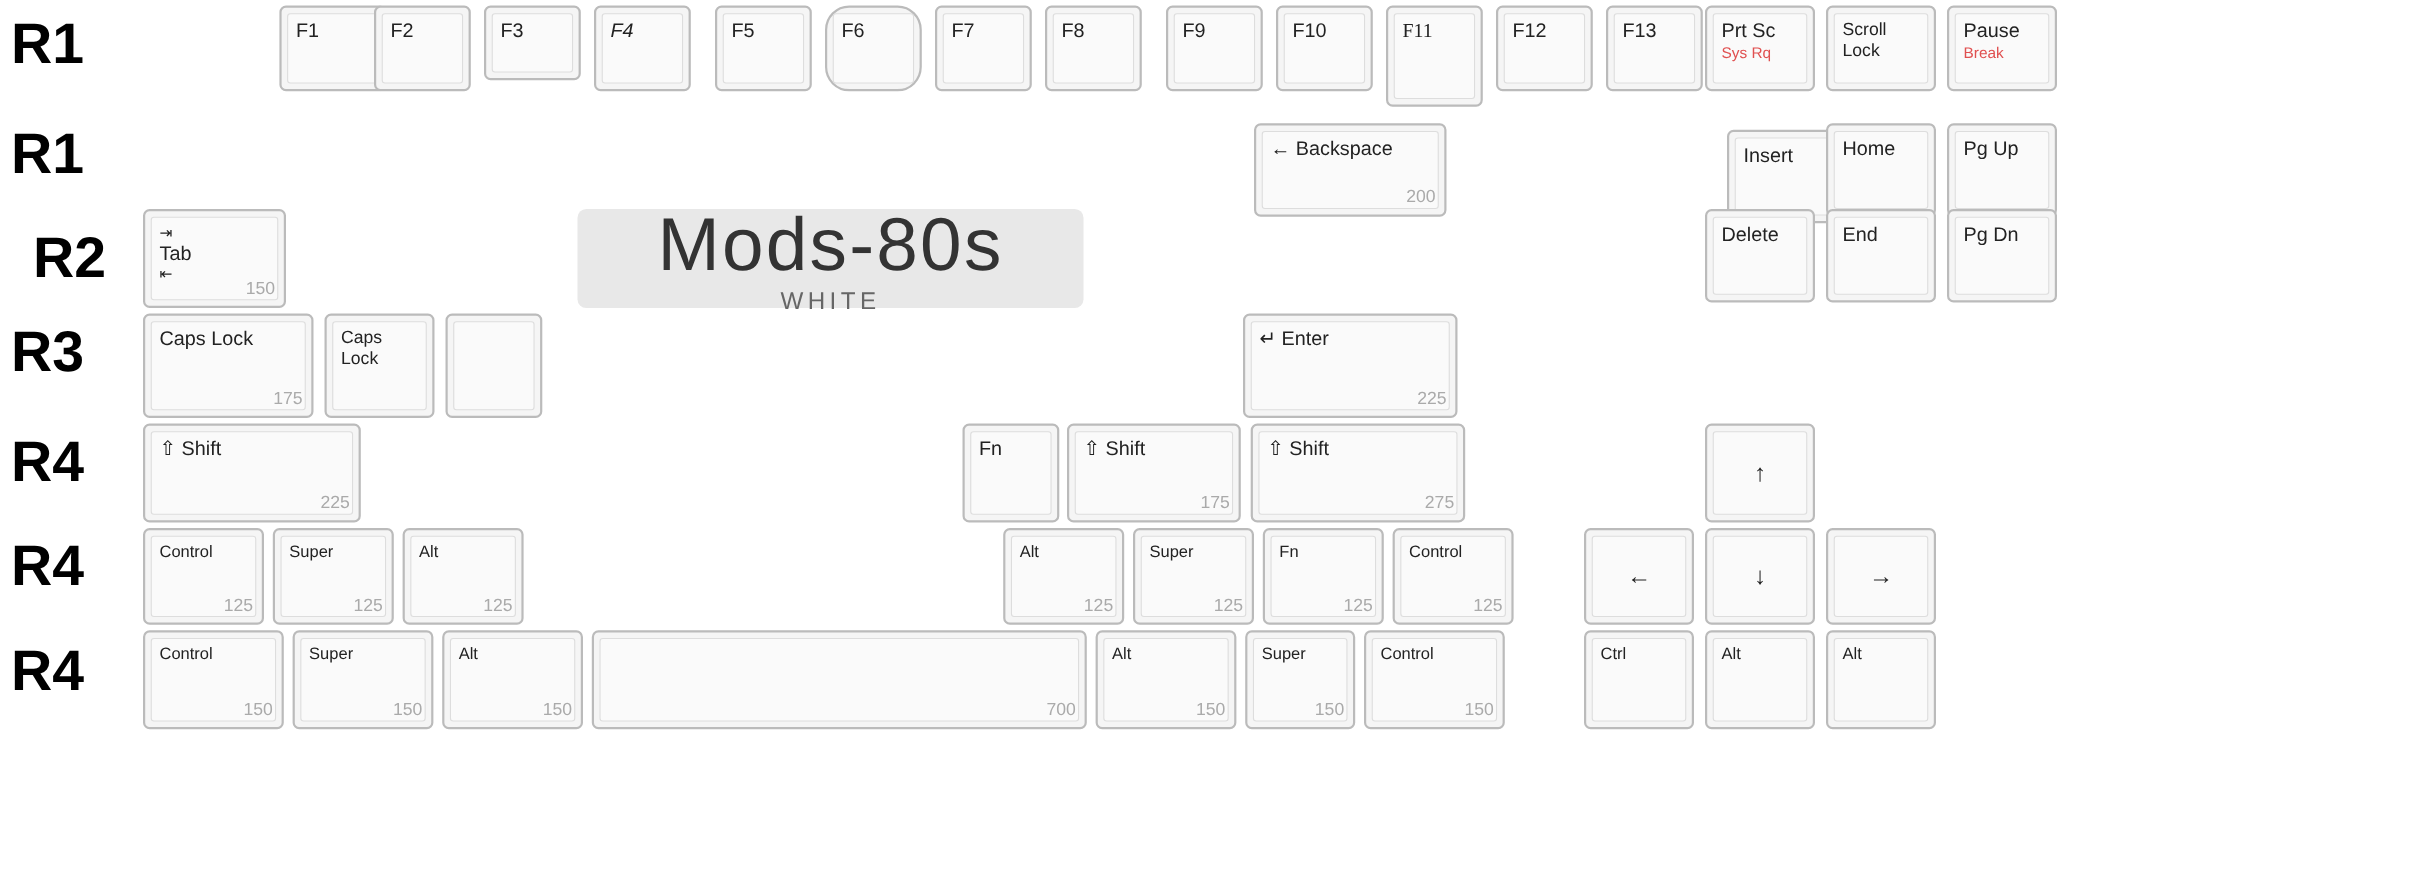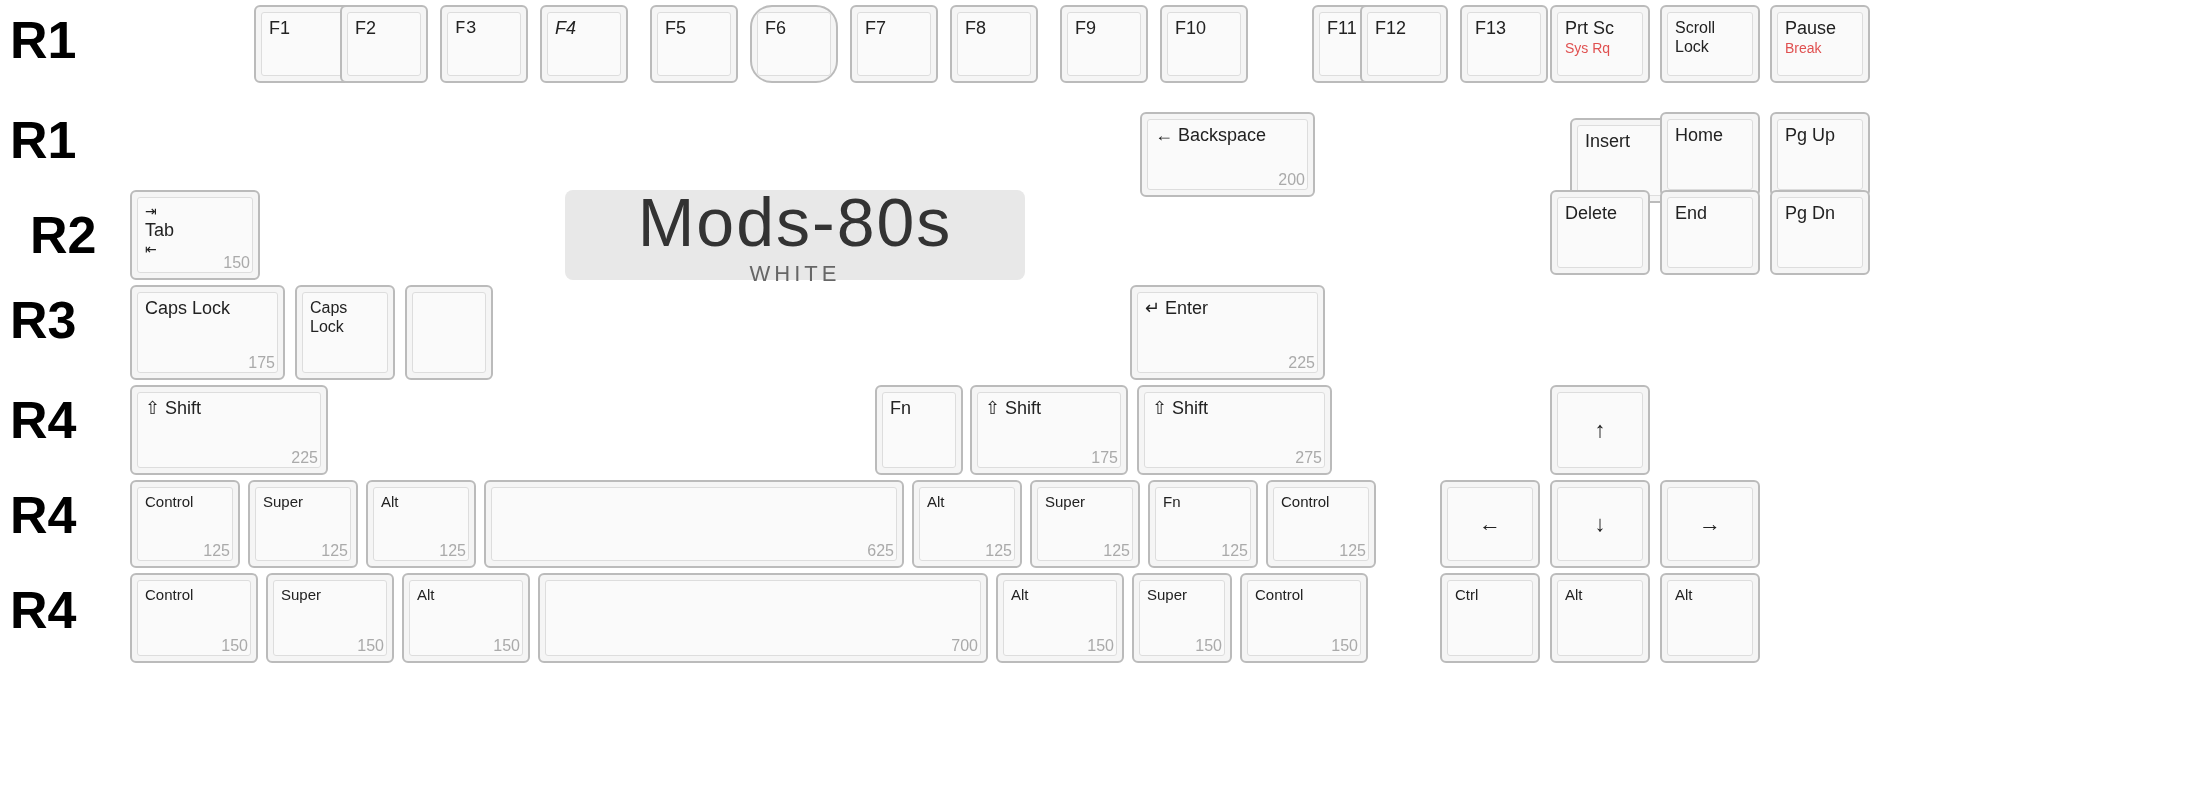--- a/index.html
+++ b/index.html
@@ -120,21 +120,21 @@
         <span class="key-label">F1</span>
       </div>
   </div>
 
   <div class="key-bevel" style="left:340px; top:5px; width:88px; height:78px;">
     <div class="key-face">
         <span class="key-label">F2</span>
       </div>
   </div>
 
-  <div class="key-bevel" style="left:440px; top:5px; width:88px; height:78px;font-family:Liberation Mono, monospace;">
+  <div class="key-bevel" style="left:440px; top:5px; width:88px; height:68px;">
     <div class="key-face">
         <span class="key-label">F3</span>
       </div>
   </div>
 
   <div class="key-bevel" style="left:540px; top:5px; width:88px; height:78px;font-style:italic;">
     <div class="key-face">
         <span class="key-label">F4</span>
       </div>
   </div>
@@ -168,21 +168,21 @@
         <span class="key-label">F9</span>
       </div>
   </div>
 
   <div class="key-bevel" style="left:1160px; top:5px; width:88px; height:78px;">
     <div class="key-face">
         <span class="key-label">F10</span>
       </div>
   </div>
 
-  <div class="key-bevel" style="left:1312px; top:5px; width:88px; height:78px;">
+  <div class="key-bevel" style="left:1260px; top:5px; width:88px; height:92px;font-family:Liberation Serif, serif;">
     <div class="key-face">
         <span class="key-label">F11</span>
       </div>
   </div>
 
   <div class="key-bevel" style="left:1360px; top:5px; width:88px; height:78px;">
     <div class="key-face">
         <span class="key-label">F12</span>
       </div>
   </div>
@@ -235,21 +235,21 @@
   </div>
 
   <div class="key-bevel" style="left:1770px; top:112px; width:100px; height:85px;">
     <div class="key-face">
         <span class="key-label">Pg Up</span>
       </div>
   </div>
 
   <div class="row-label" style="top:205px; left:4px;margin-left:26px;">R2</div>
 
-  <div class="mods-banner" style="left:525px; top:190px; width:460px; height:90px;margin-left:40px;">
+  <div class="mods-banner" style="left:525px; top:190px; width:460px; height:90px;">
     <span class="mods-banner-title">Mods-80s</span>
     <span class="mods-banner-sub">WHITE</span>
   </div>
 
   <div class="key-bevel" style="left:130px; top:190px; width:130px; height:90px;">
     <div class="key-face">
       <span class="key-label" style="font-size:14px;">⇥</span>
       <span class="key-label">Tab</span>
       <span class="key-label" style="font-size:14px;">⇤</span>
     </div>
@@ -352,24 +352,20 @@
     <span class="size-label">125</span>
   </div>
 
   <div class="key-bevel" style="left:366px; top:480px; width:110px; height:88px;">
     <div class="key-face">
         <span class="key-label" style="font-size:15px;">Alt</span>
       </div>
     <span class="size-label">125</span>
   </div>
 
-  <div class="key-bevel" style="left:484px; top:480px; width:420px; height:88px;">
-    <div class="key-face"></div>
-    <span class="size-label">625</span>
-  </div>
 
   <div class="key-bevel" style="left:912px; top:480px; width:110px; height:88px;">
     <div class="key-face">
         <span class="key-label" style="font-size:15px;">Alt</span>
       </div>
     <span class="size-label">125</span>
   </div>
 
   <div class="key-bevel" style="left:1030px; top:480px; width:110px; height:88px;">
     <div class="key-face">

